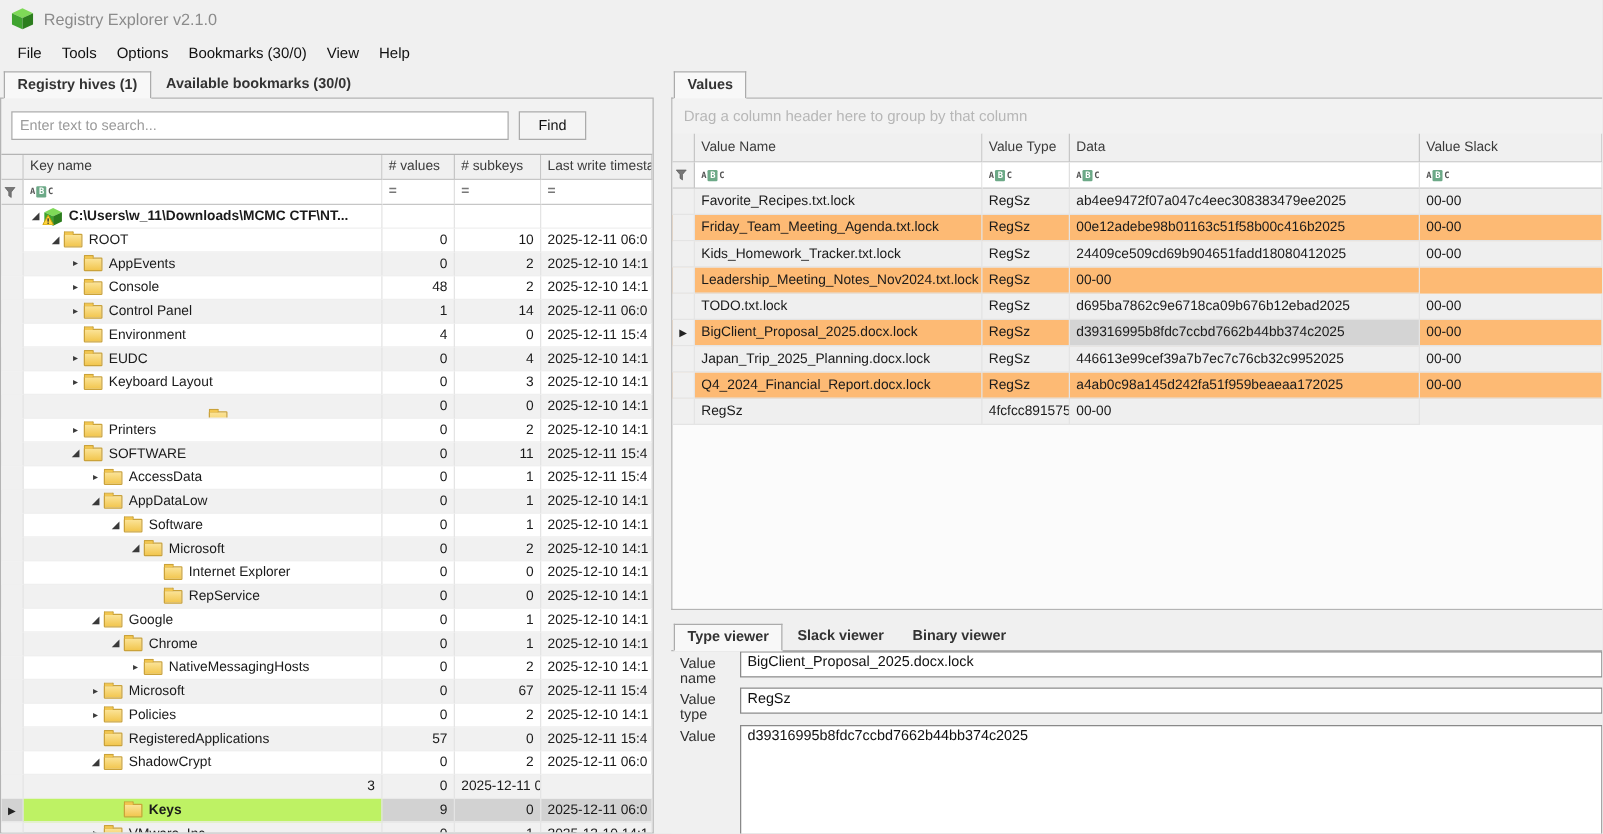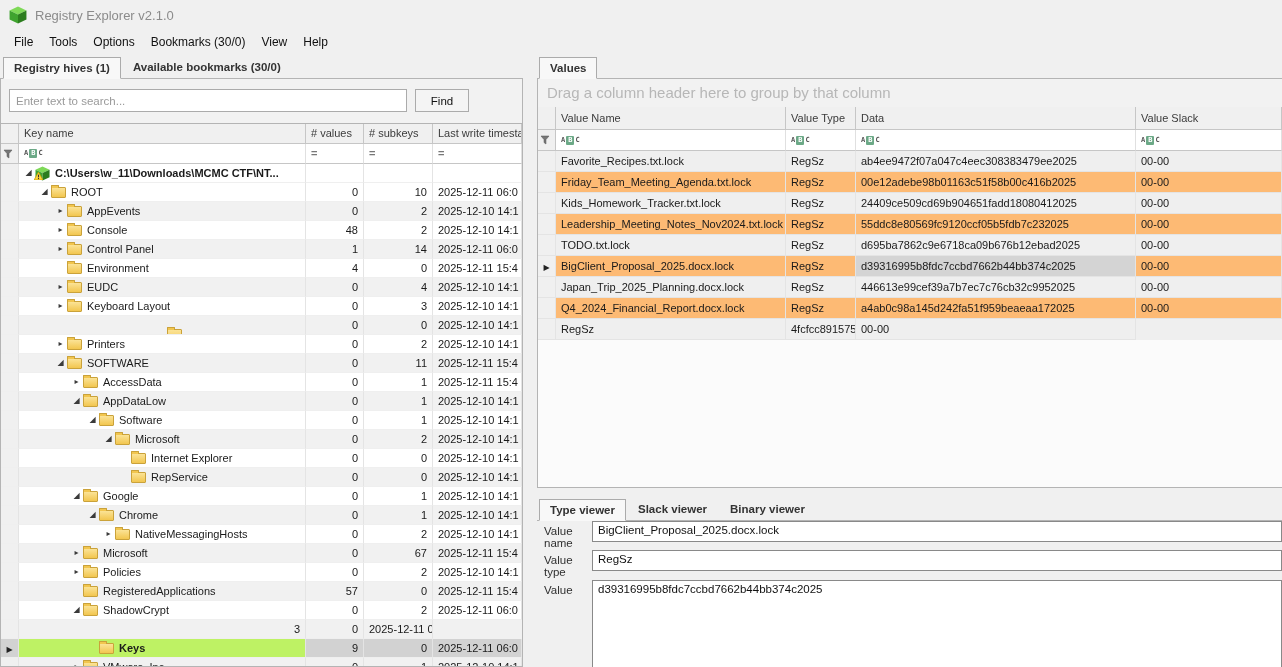--- a/index.html
+++ b/index.html
@@ -61,21 +61,21 @@
   .exp{display:inline-block;width:13px;flex:0 0 13px;font-size:8px;color:#3a3a3a;text-align:center;}
   .folder{display:inline-block;width:15px;height:11px;flex:0 0 15px;margin-right:5px;position:relative;
     background:linear-gradient(#fbe396,#f2c64f);border:1px solid #caa23a;border-radius:1px;}
   .folder::before{content:"";position:absolute;left:-1px;top:-3px;width:6px;height:2px;background:#f2c64f;border:1px solid #caa23a;border-bottom:none;border-radius:1px 1px 0 0;}
   .hiveicon{position:relative;width:16px;height:15px;flex:0 0 16px;margin-right:4px;}
   .hiveicon svg{position:absolute;left:0;top:0;}
   .hiveicon .warn{left:-1px;top:6px;}
   .hivelabel{font-weight:bold;}
 
   
-  .group-bar{height:28px;line-height:28px;background:#f2f2f2;color:#b7b7b7;font-size:15px;padding-left:9px;
+  .group-bar{height:28px;line-height:28px;background:#f2f2f2;color:#b7b7b7;font-size:12px;padding-left:9px;
     overflow:hidden;white-space:nowrap;}
   #vgrid-empty{position:absolute;left:0;right:0;bottom:0;background:#fbfbfb;}
 
   
   .abc{display:inline-flex;align-items:center;font-family:"DejaVu Sans Mono",monospace;font-size:7px;color:#555;line-height:1;}
   .abc b{display:inline-block;background:#6ca987;color:#fff;padding:1px 2px;margin:0 1px;font-weight:bold;border-radius:1px;}
   .abc i{font-style:normal;font-weight:bold;}
 
   
   .viewer{position:absolute;left:537px;top:497px;right:0;bottom:0;background:#f0f0f0;}
@@ -527,21 +527,20 @@
           <div class="c gut"></div>
           <div class="c">Kids_Homework_Tracker.txt.lock</div>
           <div class="c">RegSz</div>
           <div class="c">24409ce509cd69b904651fadd18080412025</div>
           <div class="c">00-00</div>
         </div>
         <div class="rrow vrow">
           <div class="c gut"></div>
           <div class="c">Leadership_Meeting_Notes_Nov2024.txt.lock</div>
           <div class="c">RegSz</div>
-          <div class="c">55ddc8e80569fc9120ccf05b5fdb7c232025</div>
           <div class="c">00-00</div>
         </div>
         <div class="rrow vrow alt">
           <div class="c gut"></div>
           <div class="c">TODO.txt.lock</div>
           <div class="c">RegSz</div>
           <div class="c">d695ba7862c9e6718ca09b676b12ebad2025</div>
           <div class="c">00-00</div>
         </div>
         <div class="rrow vrow">

